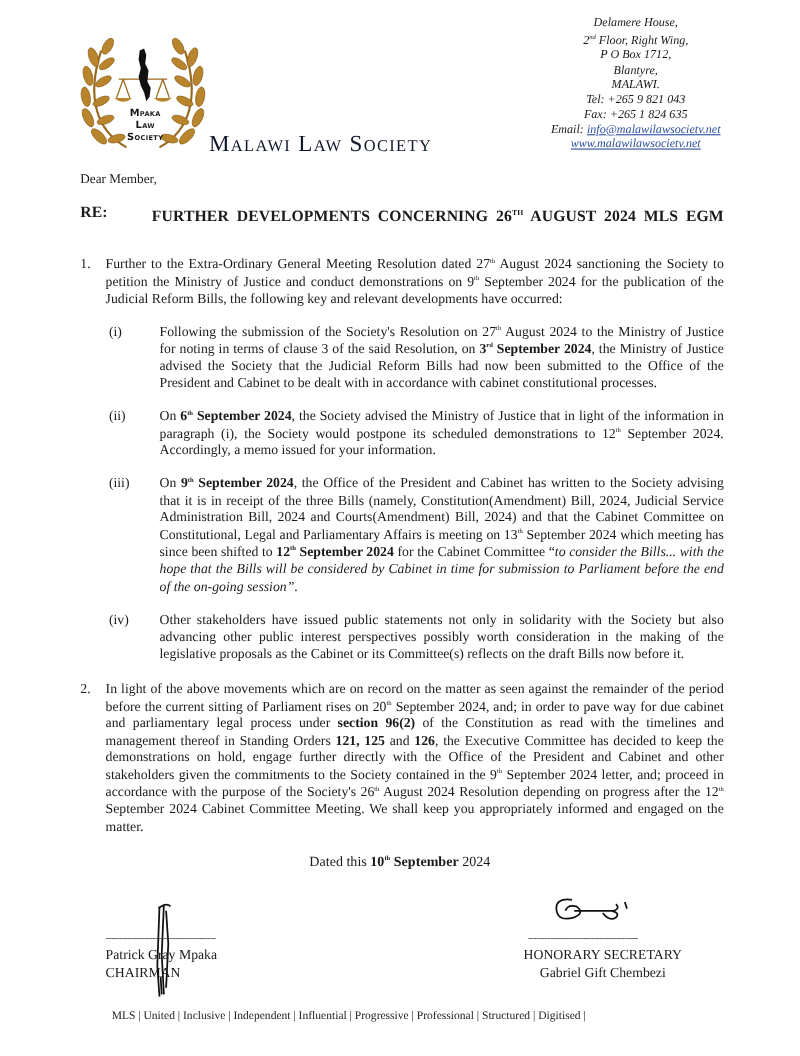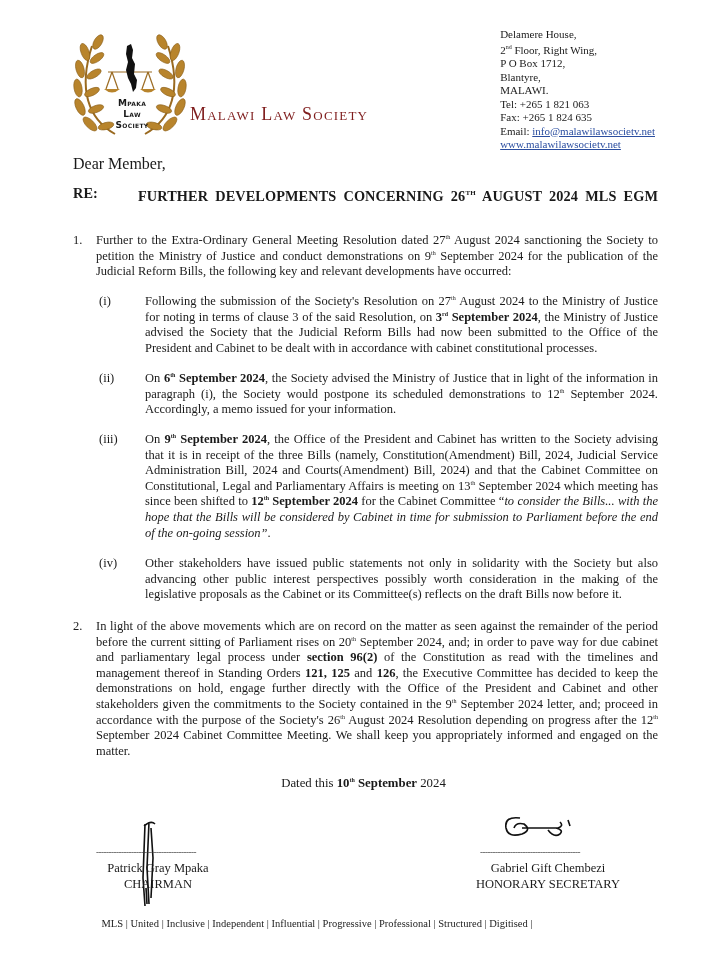--- a/index.html
+++ b/index.html
@@ -8,28 +8,28 @@
     font-family: "Liberation Serif", "DejaVu Serif", serif;
     color: #1a1a1a;
   }
   .page { position: absolute; left: 0; top: 0; width: 727px; height: 960px; }
 
   
   .logo { position: absolute; left: 70px; top: 34px; width: 120px; height: 105px; }
   .logo-text { position: absolute; left: 104px; top: 98px; width: 56px; text-align: center;
     font-family: "DejaVu Sans", sans-serif; font-weight: bold; font-size: 9px; line-height: 11px;
     letter-spacing: 0.3px; color: #1a1a1a; font-variant: small-caps; }
-  .society-name { position: absolute; left: 190px; top: 104px; font-size: 18px; letter-spacing: 1.2px;
-    font-variant: small-caps; color: #7f1d1d; }
-  .address { position: absolute; right: 72px; top: 28px; text-align: left; 
+  .society-name { position: absolute; left: 190px; top: 118px; font-size: 21px; letter-spacing: 1.2px;
+    font-variant: small-caps; color: #0f172a; }
+  .address { position: absolute; right: 72px; top: 15px; text-align: center; font-style: italic;
     font-size: 11px; line-height: 13.4px; }
   .address a { color: #2b4ea0; text-decoration: underline; }
   .address sup { font-size: 6px; }
 
-  .salutation { position: absolute; left: 73px; top: 155px; font-size: 16px; }
+  .salutation { position: absolute; left: 73px; top: 155px; font-size: 12px; }
 
   
   .re { position: absolute; left: 73px; top: 184px; width: 585px; font-weight: bold;
     font-size: 14.3px; line-height: 19px; letter-spacing: 0.1px; }
   .re .re-label { position: absolute; left: 0; top: 0; }
   .re .re-text { margin-left: 65px; text-align: justify; text-align-last: left; }
   .re .re-line1 { display: block; text-align: justify; text-align-last: justify; }
   .re sup { font-size: 7px; }
 
   
@@ -53,21 +53,21 @@
   .p2 .num { left: 0; top: 0; }
   .p2 .txt { margin-left: 23px; }
 
   b { font-weight: bold; }
   i { font-style: italic; }
 
   .dated { position: absolute; left: 0; width: 727px; top: 776px; text-align: center; font-size: 12.8px; }
   .dated sup { font-size: 6px; }
 
   
-  .sig-left { position: absolute; left: 96px; top: 860px; width: 124px; text-align: center; font-size: 12.5px; line-height: 16px; }
+  .sig-left { position: absolute; left: 96px; top: 860px; width: 124px; text-align: left; font-size: 12.5px; line-height: 16px; }
   .sig-right { position: absolute; left: 456px; top: 860px; width: 184px; text-align: center; font-size: 12.5px; line-height: 16px; }
   .dashes { position: absolute; font-size: 9px; letter-spacing: -0.5px; color: #333; overflow: hidden; white-space: nowrap; }
   .dl { left: 96px; top: 847px; width: 122px; }
   .dr { left: 480px; top: 847px; width: 122px; }
   .sig-mark-left { position: absolute; left: 135px; top: 818px; width: 30px; height: 90px; }
   .sig-mark-right { position: absolute; left: 498px; top: 812px; width: 90px; height: 30px; }
 
   .footer { position: absolute; left: 0; width: 634px; top: 918px; text-align: center; font-size: 10.5px; color: #222; }
 </style>
 </head>
@@ -123,21 +123,21 @@
     <div>Society</div>
   </div>
   <div class="society-name">Malawi Law Society</div>
 
   <div class="address">
     <div>Delamere House,</div>
     <div><span>2</span><sup>nd</sup><span> Floor, Right Wing,</span></div>
     <div>P O Box 1712,</div>
     <div>Blantyre,</div>
     <div>MALAWI.</div>
-    <div>Tel: +265 1 821 063</div>
+    <div>Tel: +265 9 821 043</div>
     <div>Fax: +265 1 824 635</div>
     <div><span>Email: </span><a>info@malawilawsocietv.net</a></div>
     <div><a>www.malawilawsocietv.net</a></div>
   </div>
 
   <div class="salutation">Dear Member,</div>
 
   <div class="re">
     <span class="re-label">RE:</span>
     <div class="re-text">
@@ -185,18 +185,18 @@
   </svg>
 
   <div class="dashes dl">----------------------------------------</div>
   <div class="dashes dr">----------------------------------------</div>
 
   <div class="sig-left">
     <div>Patrick Gray Mpaka</div>
     <div>CHAIRMAN</div>
   </div>
   <div class="sig-right">
+    <div>HONORARY SECRETARY</div>
     <div>Gabriel Gift Chembezi</div>
-    <div>HONORARY SECRETARY</div>
   </div>
 
   <div class="footer">MLS | United | Inclusive | Independent | Influential | Progressive | Professional | Structured | Digitised |</div>
 </div>
 
 </body></html>

